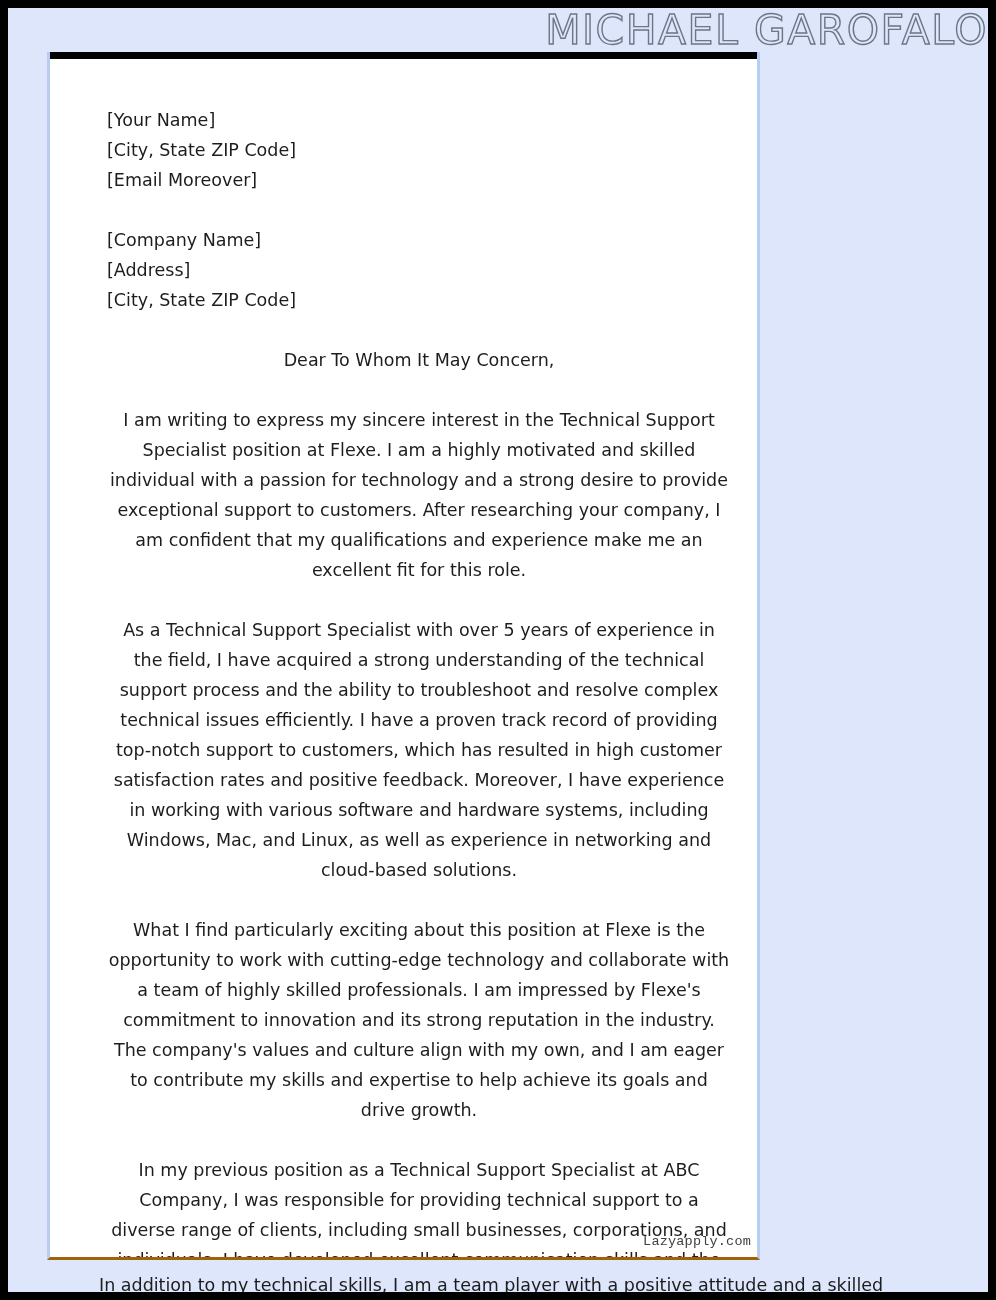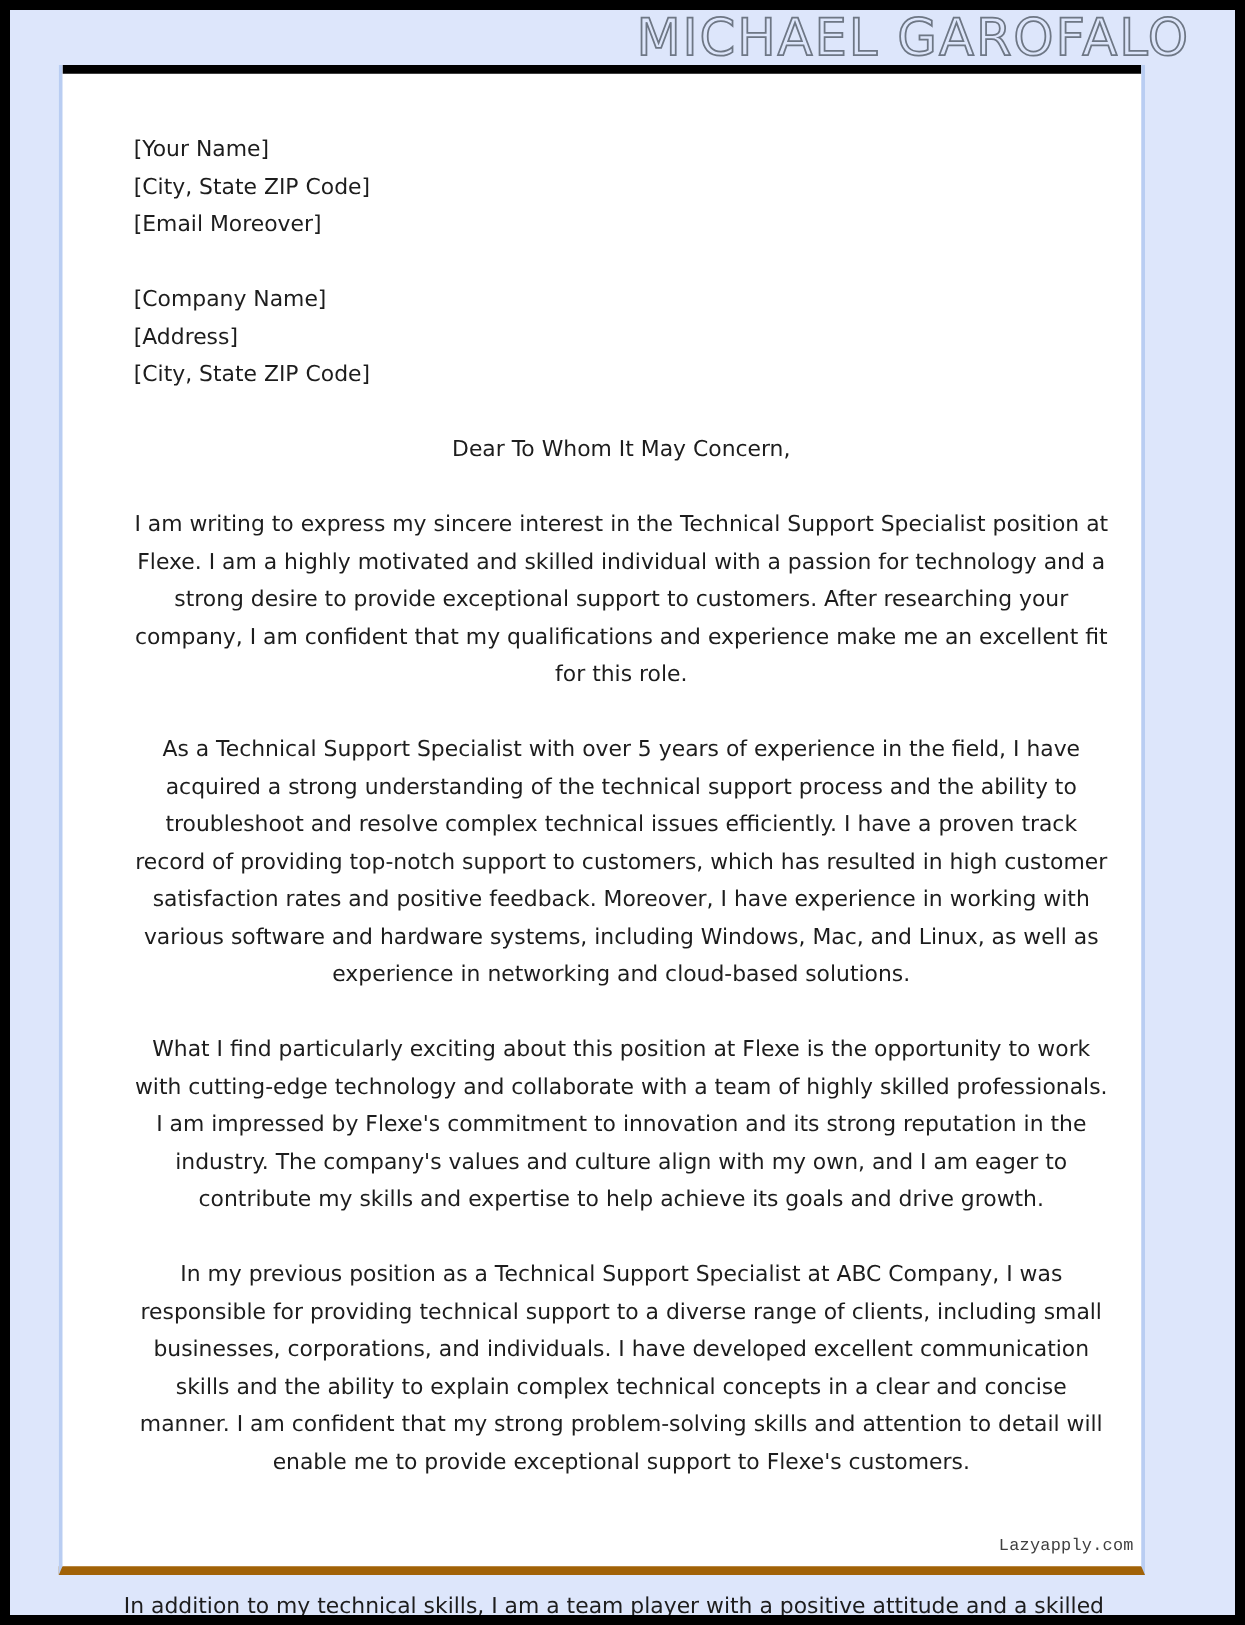--- a/index.html
+++ b/index.html
@@ -28,46 +28,45 @@
   
   #letterhead {
     position: absolute;
     left: 0;
     top: 0;
     width: 980px;
     height: 44px;
     display: flex;
     align-items: center;
     justify-content: flex-end;
-    padding-right: 36px;
     box-sizing: border-box;
   }
   #letterhead-name {
     font-family: "DejaVu Sans", sans-serif;
     font-size: 41px;
     font-weight: 400;
     letter-spacing: 1.5px;
     line-height: 1;
     color: #dde6fb;
     -webkit-text-stroke: 1.4px #6e7785;
     text-stroke: 1.4px #6e7785;
     white-space: nowrap;
   }
 
   
   #page {
     position: absolute;
     left: 39px;
     top: 44px;
-    width: 869px;
+    width: 713px;
     height: 1208px;
     background: #ffffff;
     border-left: 3px solid #b9cdf2;
     border-right: 3px solid #b9cdf2;
-    border-bottom: 7px solid #a16207;
+    border-bottom: 3px solid #a16207;
     box-sizing: border-box;
     overflow: hidden;
   }
   #page-topbar {
     position: absolute;
     left: 0;
     top: 0;
     width: 100%;
     height: 7px;
     background: #000000;

